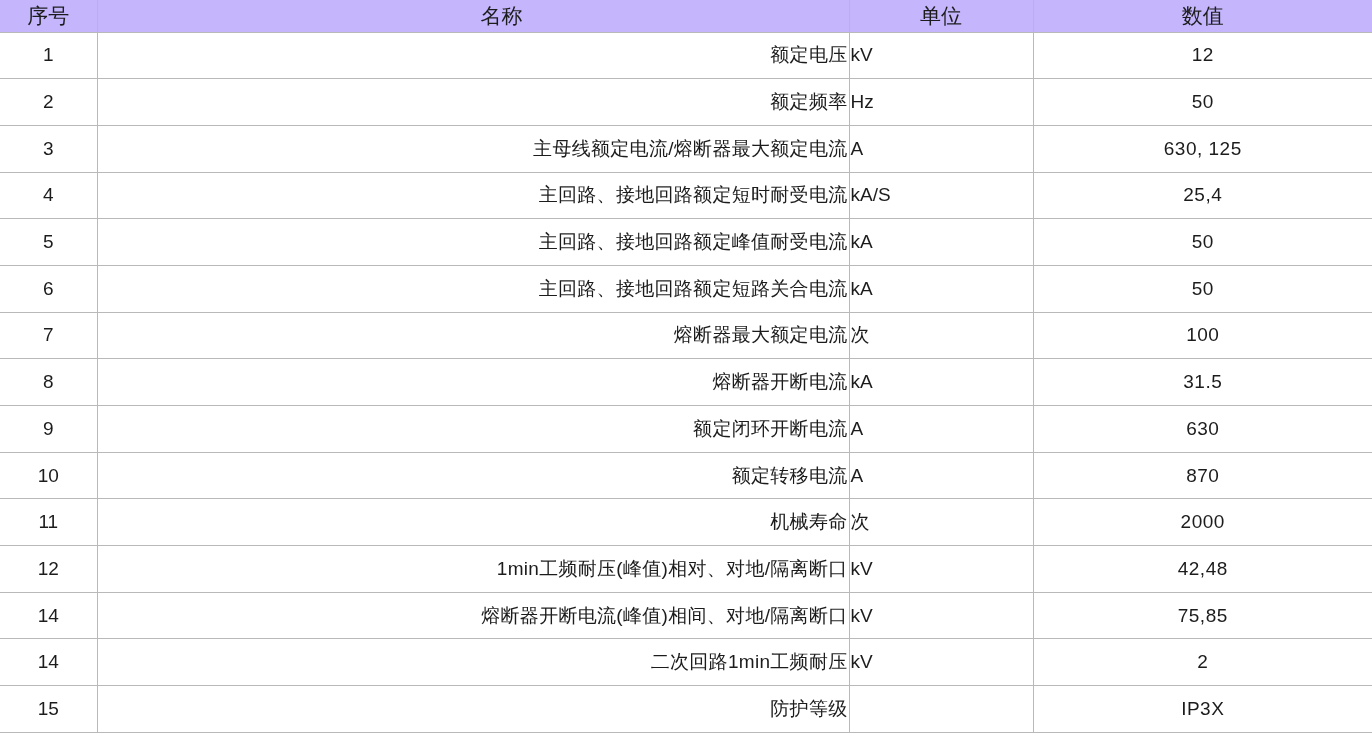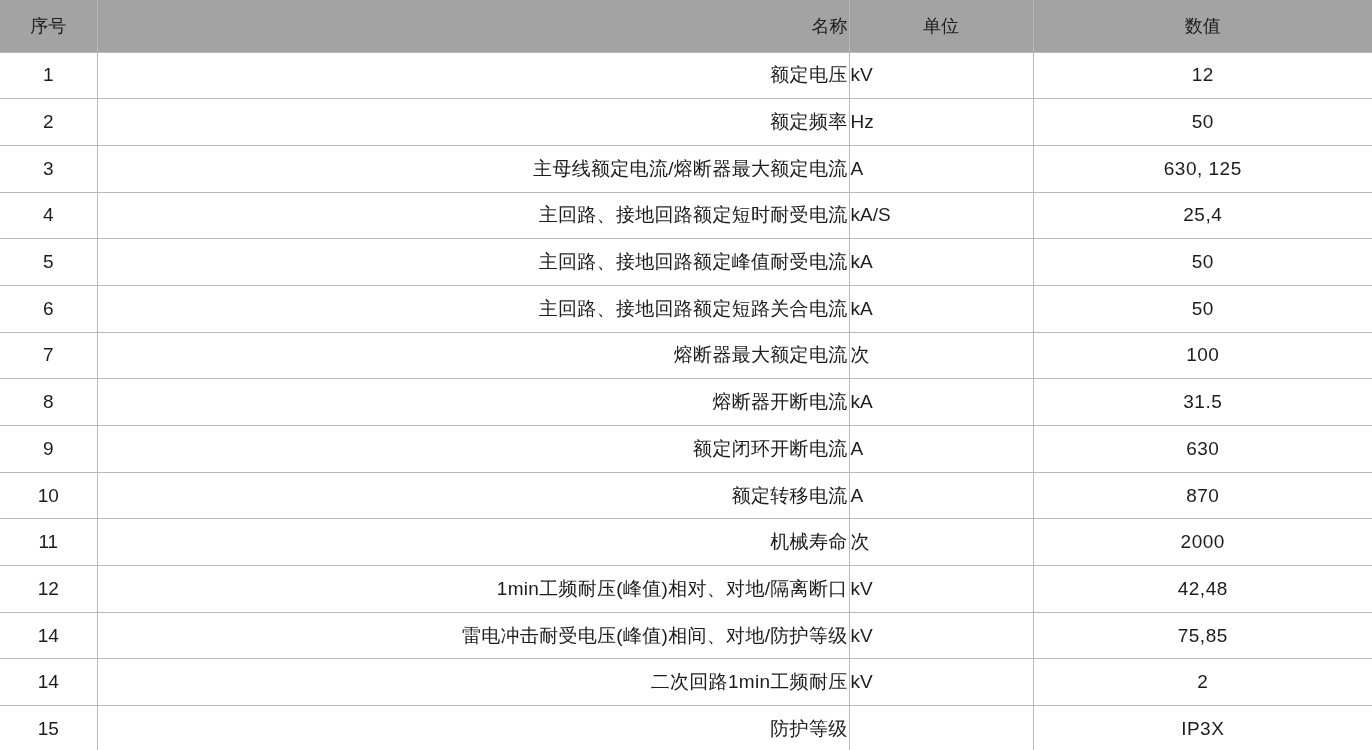--- a/index.html
+++ b/index.html
@@ -26,31 +26,31 @@
 
   .spec-table th, .spec-table td {
     border: 1px solid #b9b9b9;
     font-weight: normal;
     font-size: 19px;
     color: #1c1c1c;
     background: #ffffff;
     box-sizing: border-box;
   }
   .spec-table thead th {
-    background: #a3a3a3;
-    height: 52px;
-    font-size: 18px;
+    background: #c4b5fd;
+    height: 32px;
+    font-size: 21px;
   }
   .spec-table thead th.th-index,
   .spec-table thead th.th-unit,
   .spec-table thead th.th-value {
     text-align: center;
   }
   .spec-table thead th.th-name {
-    text-align: right;
+    text-align: center;
     padding-left: 58px;
   }
   .spec-table tbody td {
     height: 46.7px;
   }
   td.cell-index { text-align: center; font-size: 19px; }
   td.cell-name  { text-align: right; padding-left: 58px; font-size: 19px; letter-spacing: 0.3px; }
   td.cell-unit  { text-align: left; font-size: 19px; }
   td.cell-value { text-align: center; font-size: 19px; letter-spacing: 0.5px; }
 
@@ -146,21 +146,21 @@
         <td class="cell-value">2000</td>
       </tr>
       <tr>
         <td class="cell-index">12</td>
         <td class="cell-name">1min工频耐压(峰值)相对、对地/隔离断口</td>
         <td class="cell-unit">kV</td>
         <td class="cell-value">42,48</td>
       </tr>
       <tr>
         <td class="cell-index">14</td>
-        <td class="cell-name">雷电冲击耐受电压(峰值)相间、对地/防护等级</td>
+        <td class="cell-name">熔断器开断电流(峰值)相间、对地/隔离断口</td>
         <td class="cell-unit">kV</td>
         <td class="cell-value">75,85</td>
       </tr>
       <tr>
         <td class="cell-index">14</td>
         <td class="cell-name">二次回路1min工频耐压</td>
         <td class="cell-unit">kV</td>
         <td class="cell-value">2</td>
       </tr>
       <tr>

